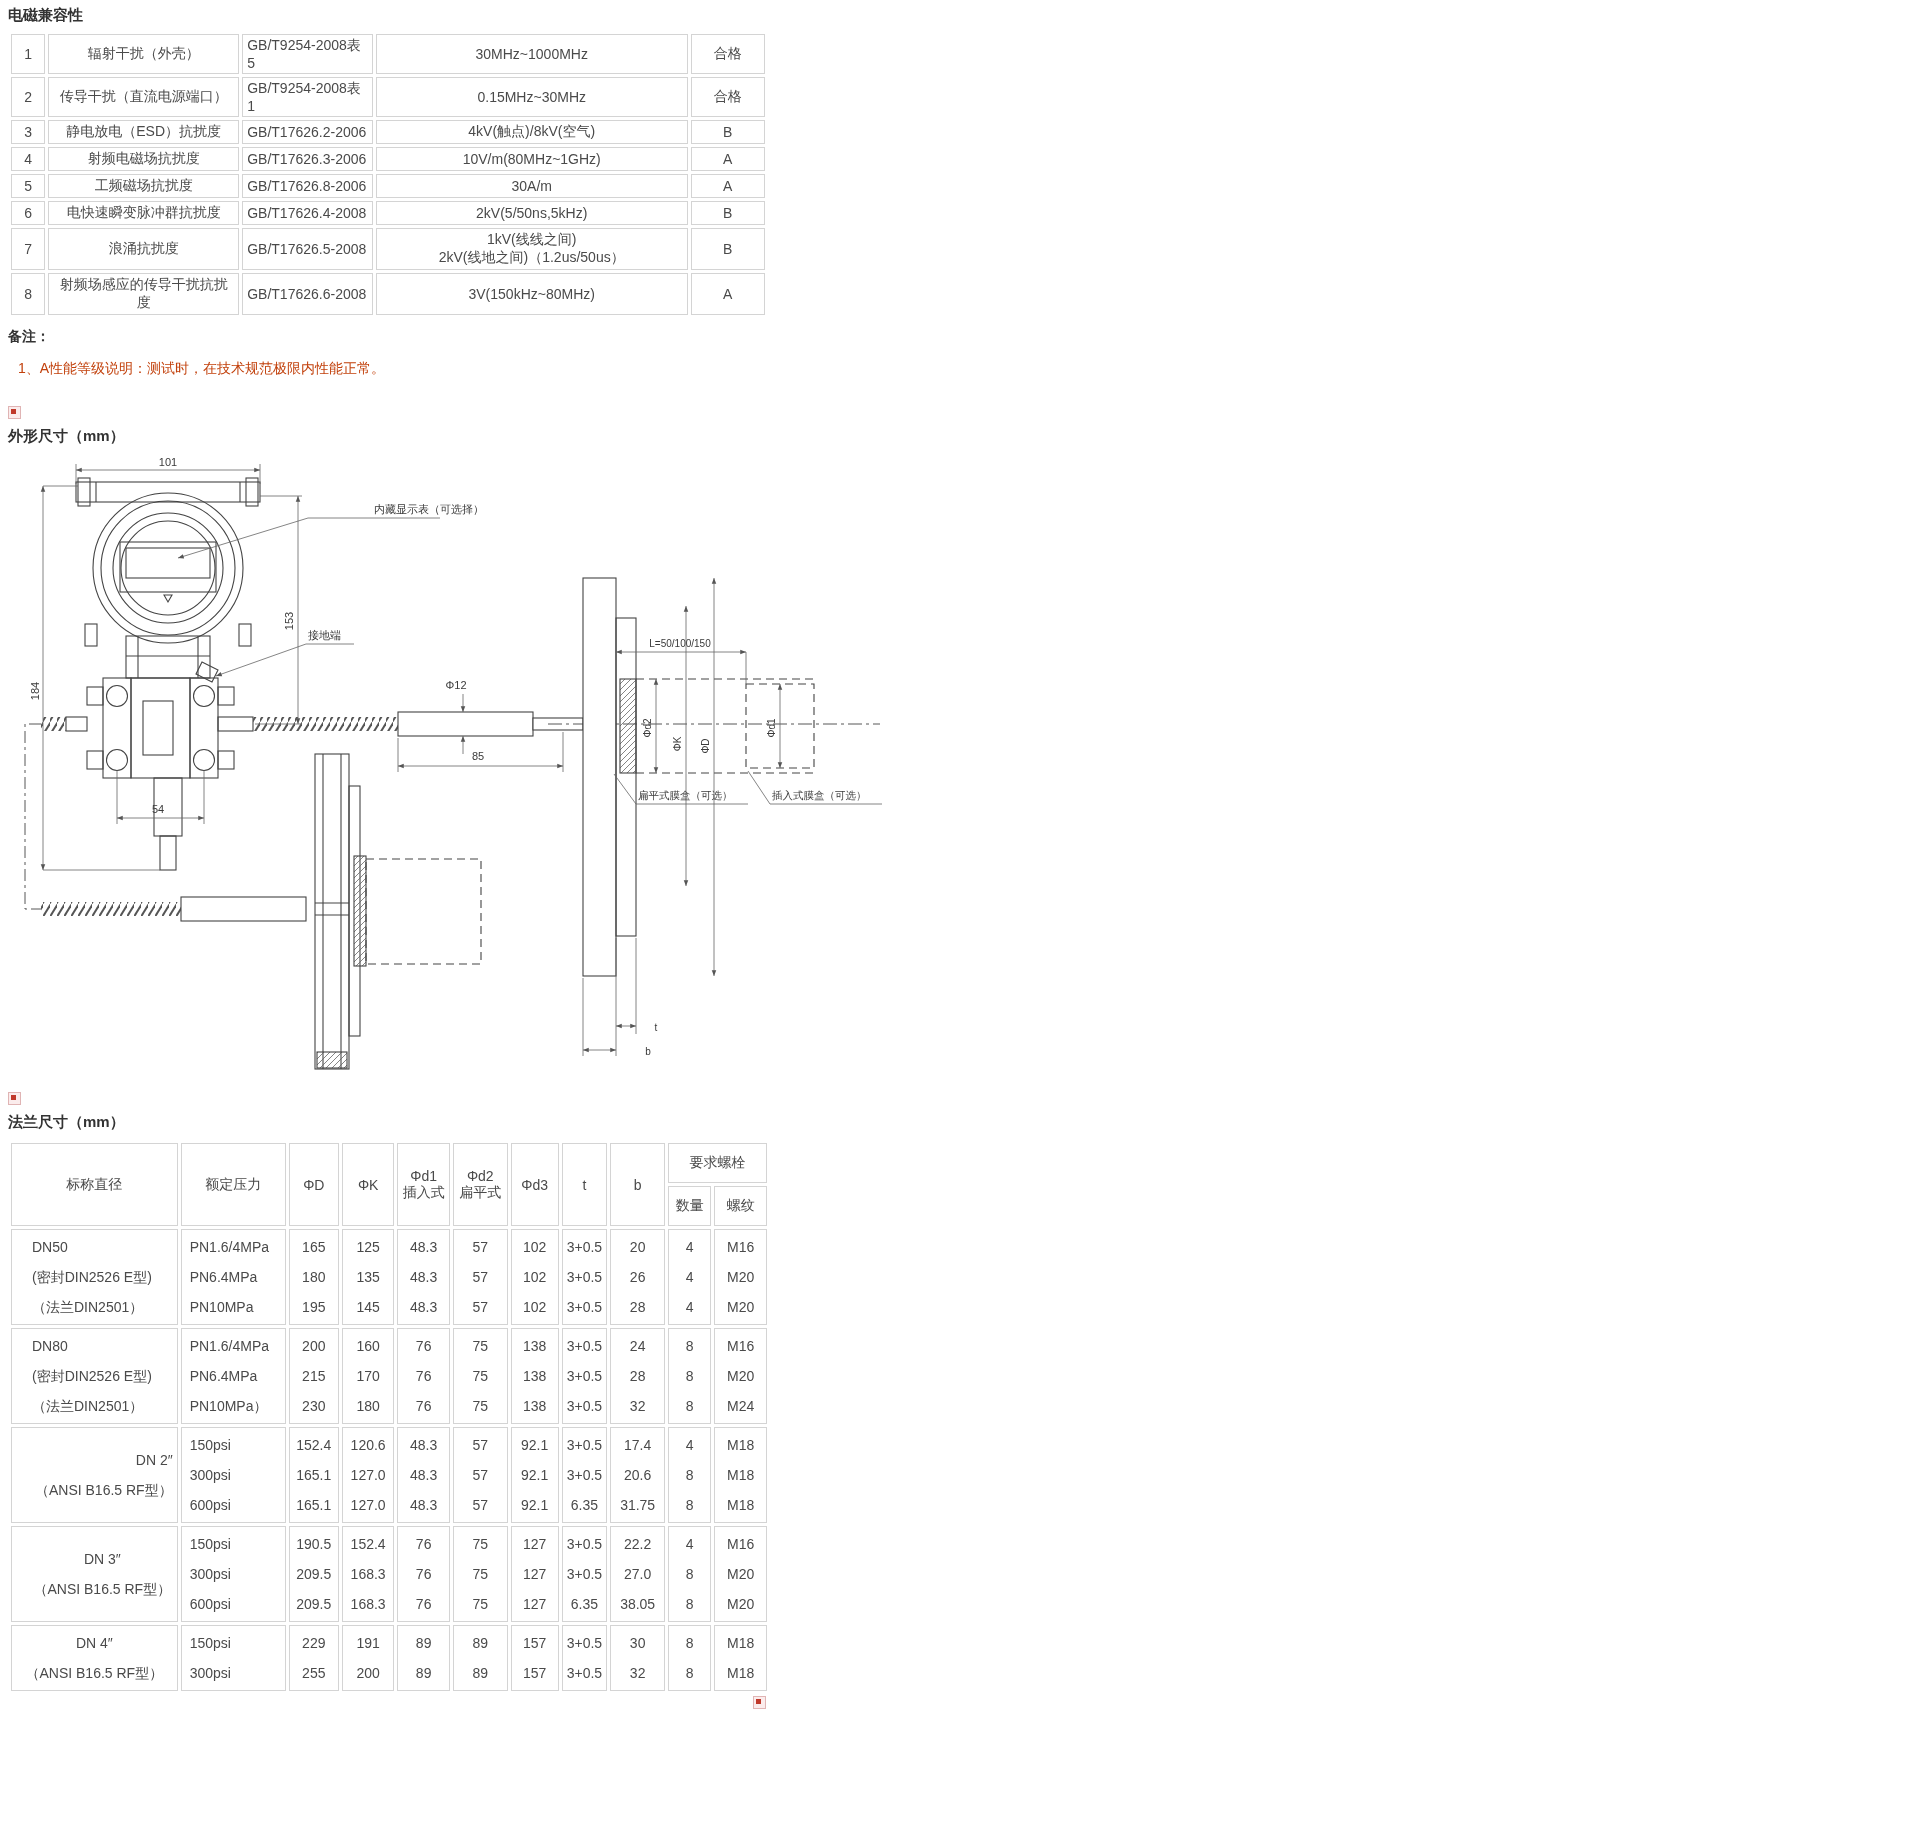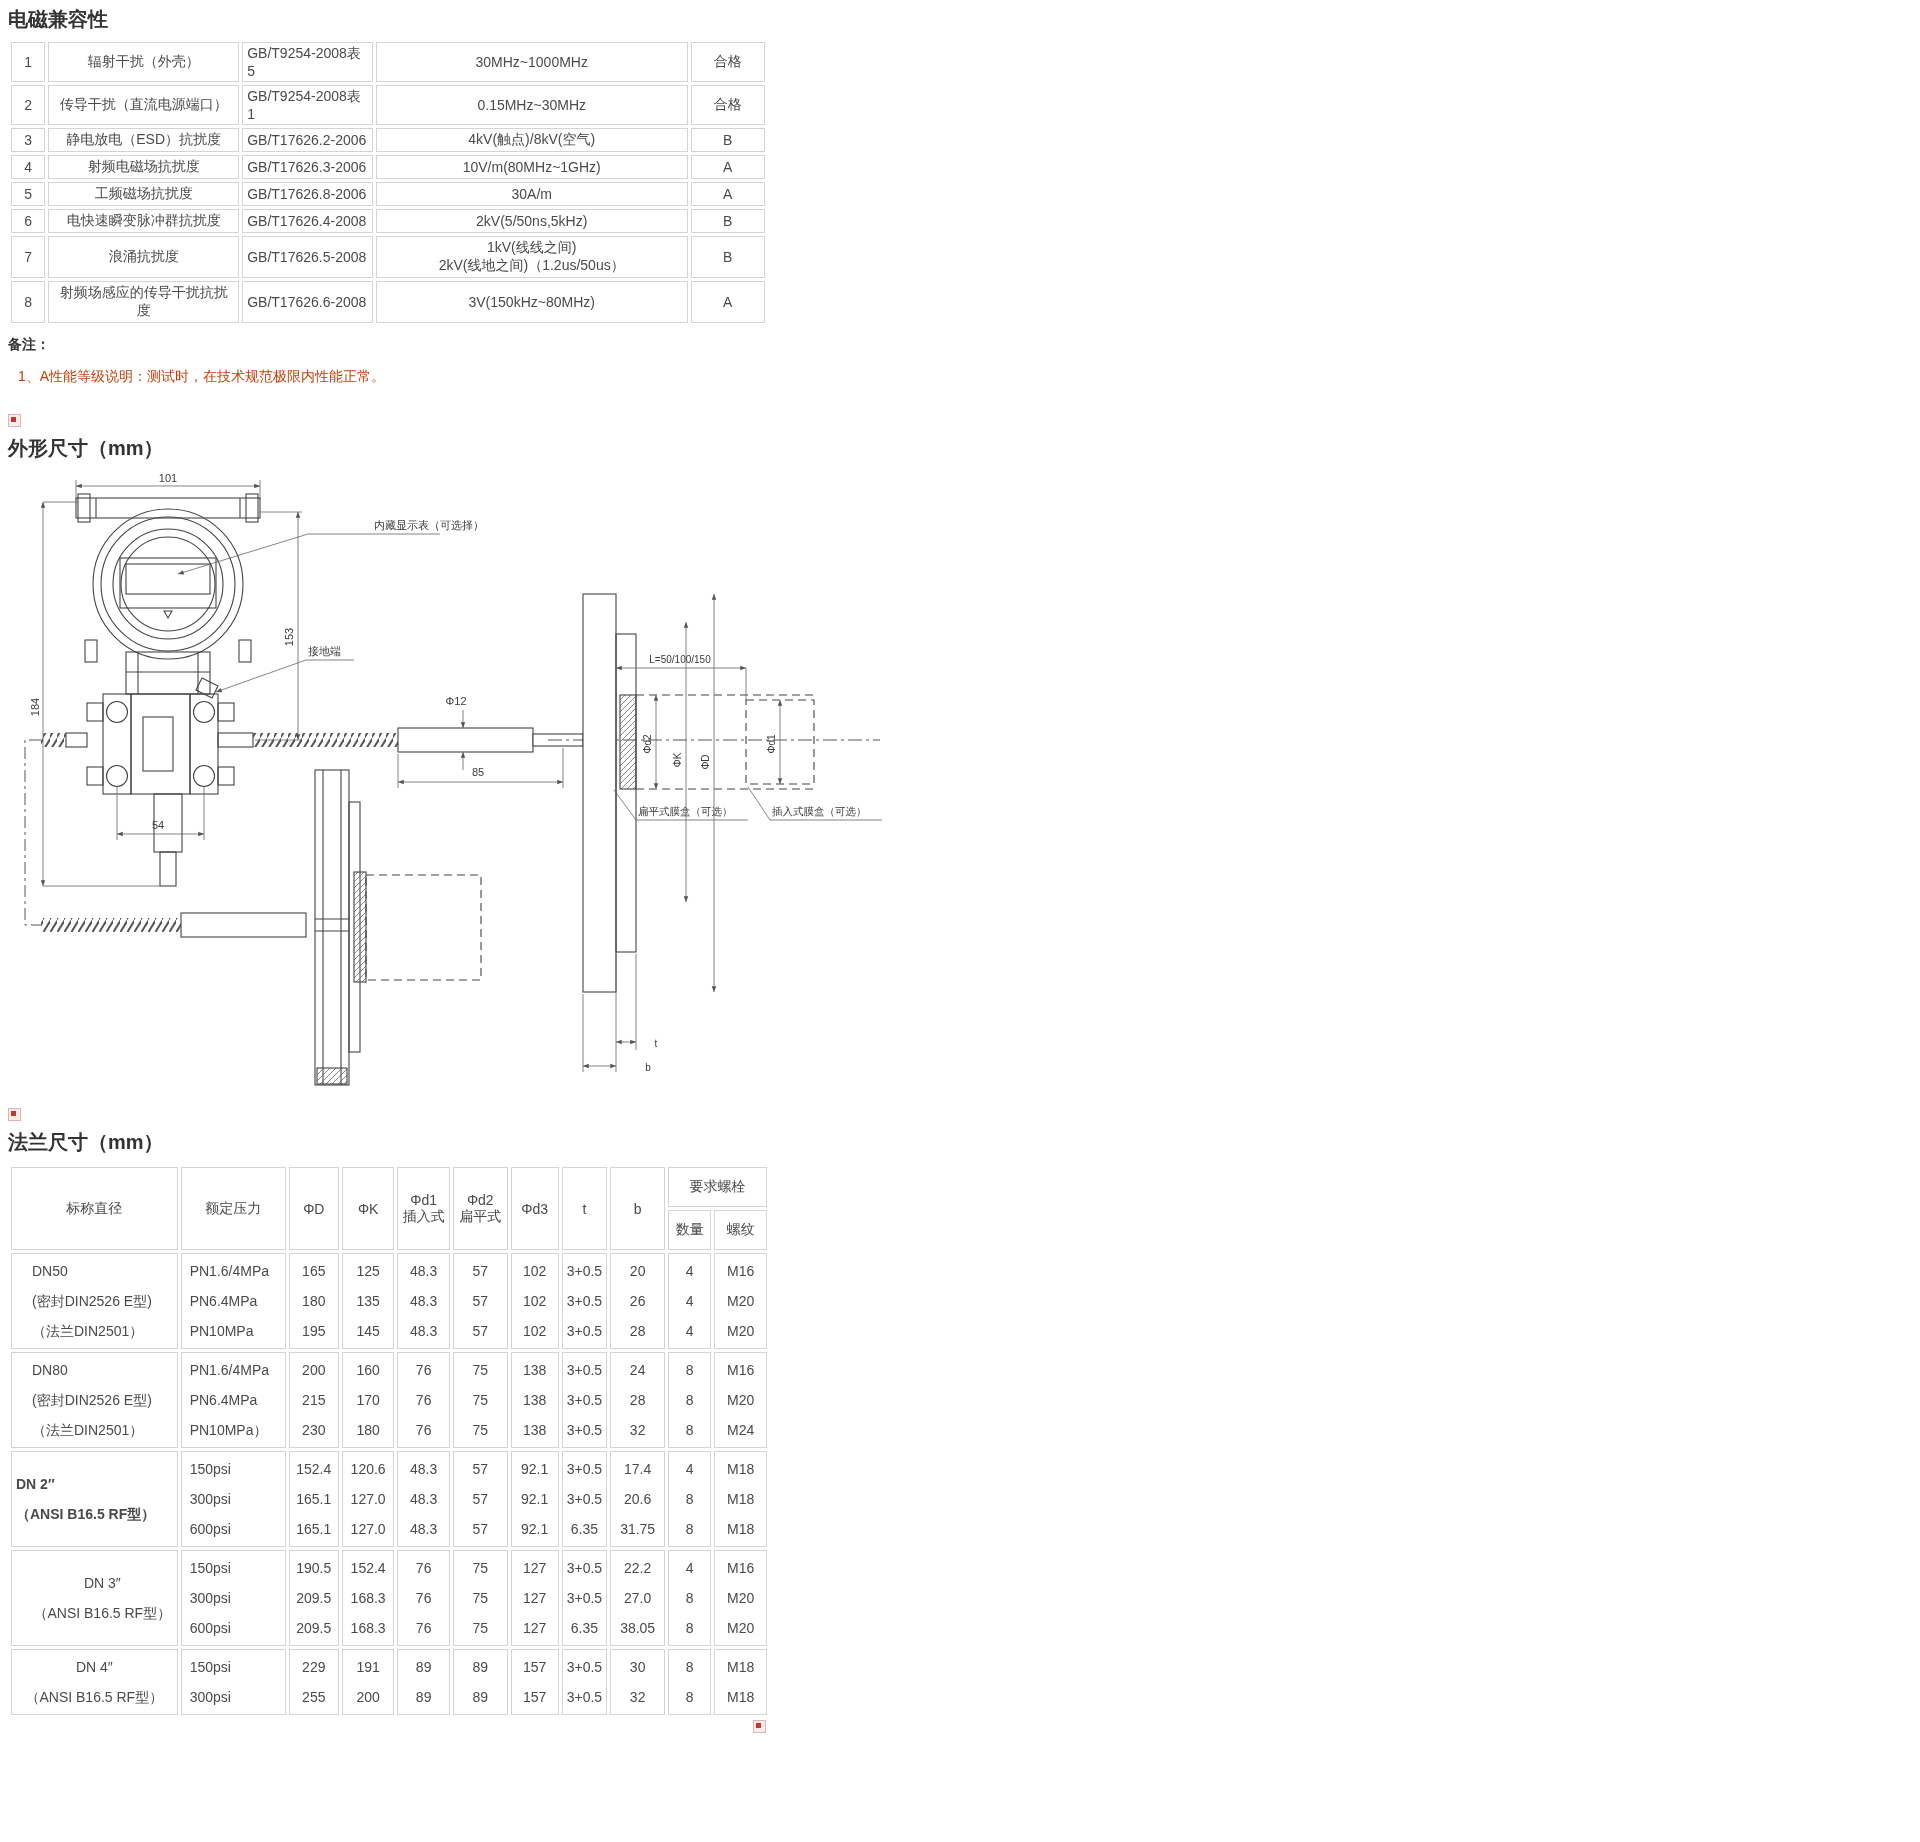--- a/index.html
+++ b/index.html
@@ -1,18 +1,18 @@
 <!DOCTYPE html>
 <html><head>
 <meta charset="utf-8">
 <style>
   html,body { margin:0; padding:0; background:#fff; }
   body { font-family: "Liberation Sans", sans-serif; color:#4a4a4a; width:1920px; }
   .page { padding: 4px 0 0 8px; width: 900px; }
-  h2 { font-size:20px; color:#333; margin:2px 0 6px 0; font-weight:bold; }
+  h2 { font-size:15px; color:#333; margin:2px 0 6px 0; font-weight:bold; }
   .note-title { font-weight:bold; color:#333; font-size:14px; margin:10px 0 4px 0; }
   .note-line { font-size:14px; color:#c2410c; margin:14px 0 0 10px; }
   table { border-collapse:separate; border-spacing:3px; table-layout:fixed; }
   td, th { border:1px solid #d4d4d4; background:#fff; font-size:14px; font-weight:normal;
            color:#4a4a4a; padding:2px 4px; text-align:center; vertical-align:middle;
            white-space:pre-line; overflow:hidden; }
   .emc-table { width:760px; }
   .emc-table th { padding:1px 2px; }
   .emc-table td.left { text-align:left; }
   .fl-table { width:762px; margin-top:8px; }
@@ -371,21 +371,21 @@
 28
 32</td>
       <td>8
 8
 8</td>
       <td>M16
 M20
 M24</td>
     </tr>
     <tr>
-      <td style="text-align:left; padding-left:4px;font-weight:bold;">DN 2″
+      <td style="text-align:right; padding-left:4px;">DN 2″
 （ANSI B16.5 RF型）</td>
       <td class="pres">150psi
 300psi
 600psi</td>
       <td>152.4
 165.1
 165.1</td>
       <td>120.6
 127.0
 127.0</td>

